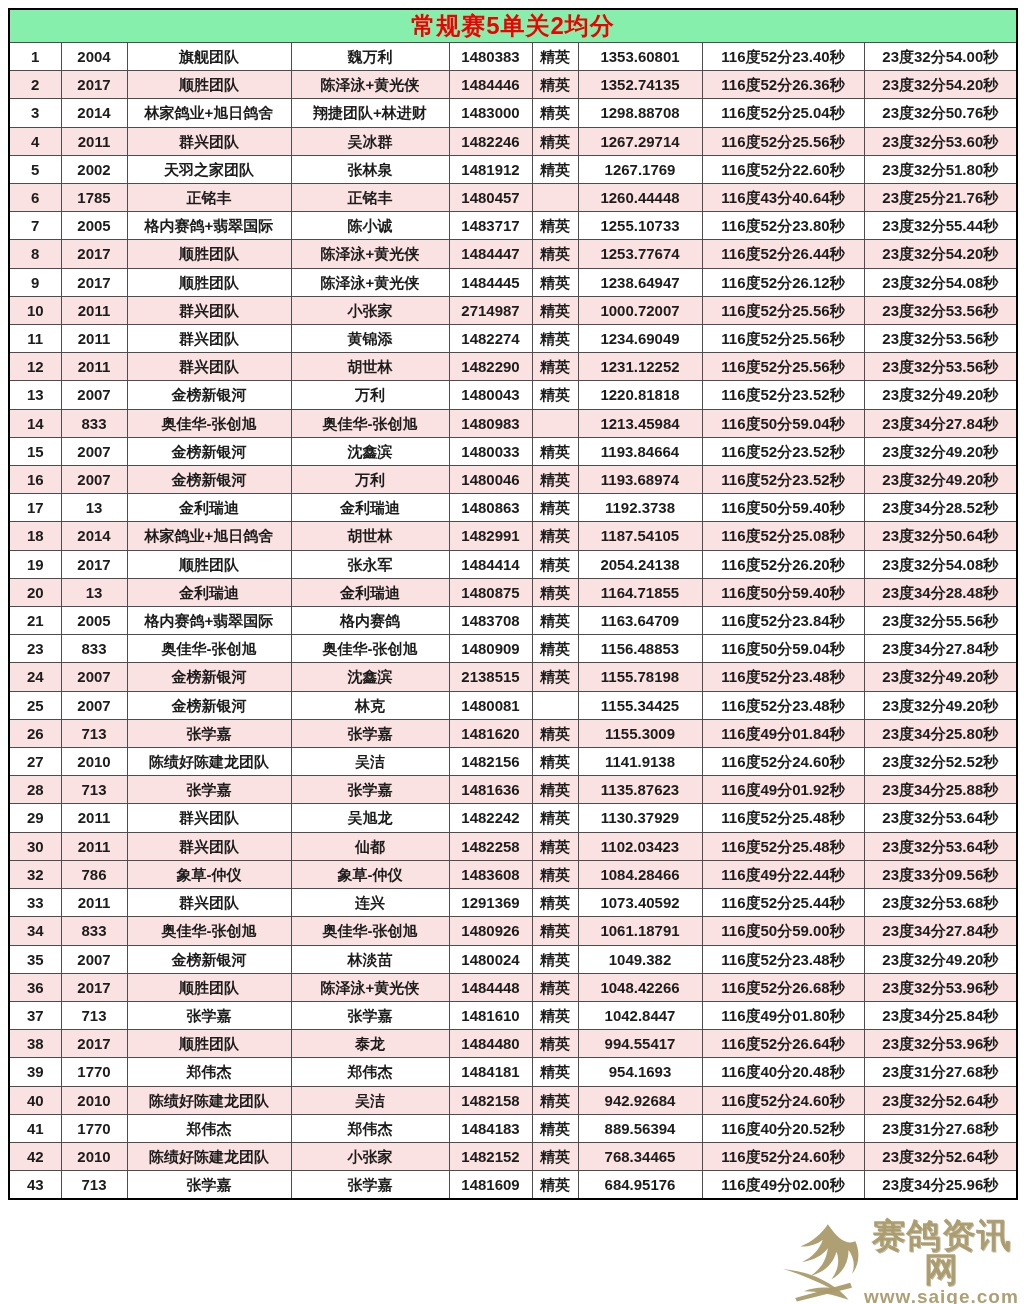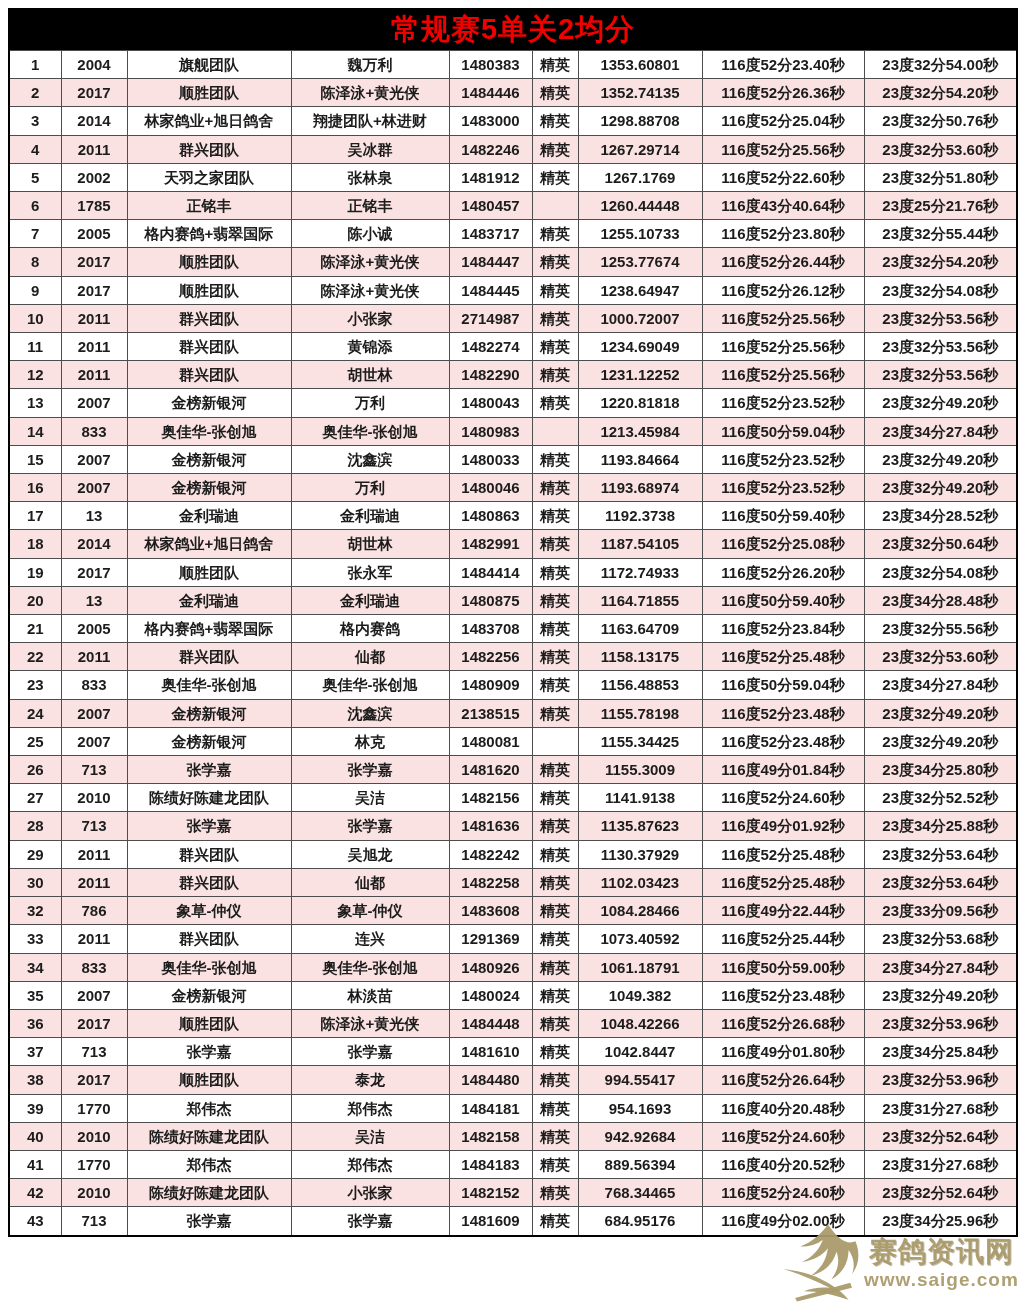--- a/index.html
+++ b/index.html
@@ -23,42 +23,42 @@
     vertical-align:middle;
     font-weight:bold;
     font-size:15px;
     color:#1c1c1c;
     padding:0 2px;
     overflow:hidden;
     white-space:nowrap;
   }
   tr.title-row td{
     height:32px;
-    font-size:29px;
+    font-size:24px;
     color:#f10000;
     letter-spacing:1px;
-    background:#000000;
+    background:#86efac;
   }
   tr.data-row{height:27.2px;}
   tr.data-row td{height:27.2px;line-height:27.2px;}
   tr.alt td{background:#fbe2e2;}
   
   .watermark{
     position:absolute;
     left:778px;top:1222px;
     width:240px;height:80px;
     z-index:5;
     pointer-events:none;
     display:flex;
     align-items:center;
   }
   .wm-logo{flex:0 0 86px;height:80px;}
   .wm-text{flex:1;text-align:center;}
   .wm-site{
-    font-size:28px;
+    font-size:34px;
     font-weight:bold;
     color:rgba(171,155,107,0.95);
     line-height:34px;
     text-shadow:1px 1px 0 rgba(120,105,60,0.45);
     letter-spacing:1px;
   }
   .wm-url{
     font-size:19px;
     font-weight:bold;
     color:rgba(171,155,107,0.95);
@@ -284,21 +284,21 @@
           <td>116度52分25.08秒</td>
           <td>23度32分50.64秒</td>
         </tr>
         <tr class="data-row">
           <td>19</td>
           <td>2017</td>
           <td>顺胜团队</td>
           <td>张永军</td>
           <td>1484414</td>
           <td>精英</td>
-          <td>1172.74933</td>
+          <td>2054.24138</td>
           <td>116度52分26.20秒</td>
           <td>23度32分54.08秒</td>
         </tr>
         <tr class="data-row alt">
           <td>20</td>
           <td>13</td>
           <td>金利瑞迪</td>
           <td>金利瑞迪</td>
           <td>1480875</td>
           <td>精英</td>
@@ -309,31 +309,20 @@
         <tr class="data-row">
           <td>21</td>
           <td>2005</td>
           <td>格内赛鸽+翡翠国际</td>
           <td>格内赛鸽</td>
           <td>1483708</td>
           <td>精英</td>
           <td>1163.64709</td>
           <td>116度52分23.84秒</td>
           <td>23度32分55.56秒</td>
-        </tr>
-        <tr class="data-row alt">
-          <td>22</td>
-          <td>2011</td>
-          <td>群兴团队</td>
-          <td>仙都</td>
-          <td>1482256</td>
-          <td>精英</td>
-          <td>1158.13175</td>
-          <td>116度52分25.48秒</td>
-          <td>23度32分53.60秒</td>
         </tr>
         <tr class="data-row">
           <td>23</td>
           <td>833</td>
           <td>奥佳华-张创旭</td>
           <td>奥佳华-张创旭</td>
           <td>1480909</td>
           <td>精英</td>
           <td>1156.48853</td>
           <td>116度50分59.04秒</td>

